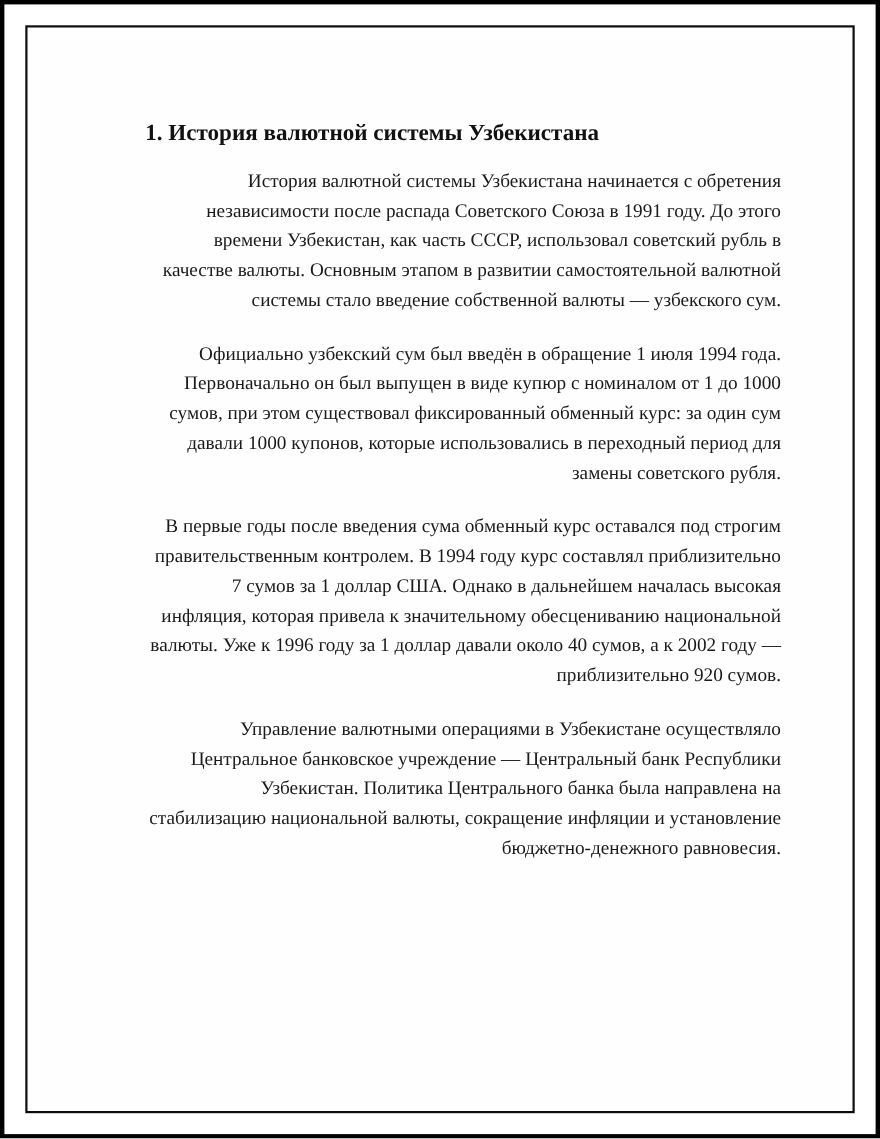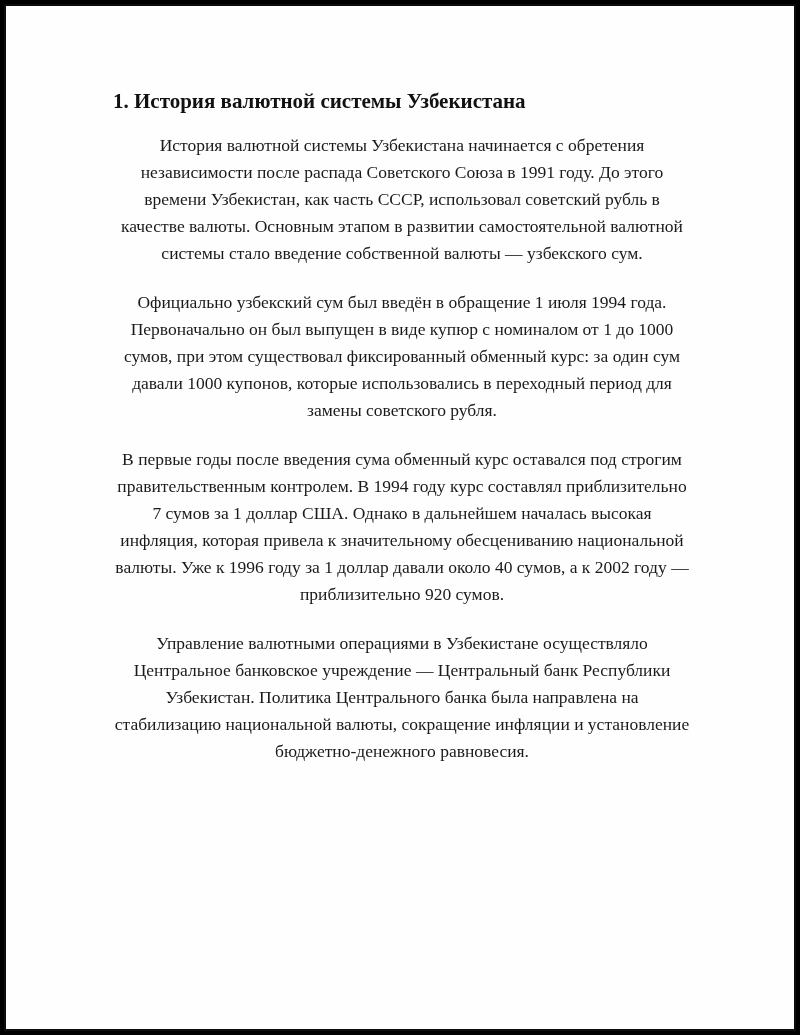--- a/index.html
+++ b/index.html
@@ -5,21 +5,21 @@
   html, body {
     margin: 0;
     padding: 0;
     background: #ffffff;
   }
   .frame {
     width: 800px;
     height: 1035px;
     box-sizing: border-box;
     border: 4px solid #000000;
-    padding: 0;
+    padding: 19px;
     background: #ffffff;
   }
   .page {
     width: 100%;
     height: 100%;
     box-sizing: border-box;
     border: 2px solid #0d0d0d;
     background: #fefefe;
     overflow: hidden;
     padding: 80px 0 40px 107px;
@@ -33,21 +33,21 @@
     font-size: 21px;
     line-height: 30px;
     font-weight: 700;
     margin: 0 0 16px 0;
     color: #111111;
   }
   .para {
     font-size: 17.5px;
     line-height: 27px;
     margin: 0 0 22px 0;
-    text-align: center;
+    text-align: right;
     color: #1a1a1a;
   }
   .para:last-child {
     margin-bottom: 0;
   }
 </style>
 </head>
 <body>
 
 <div class="frame">

